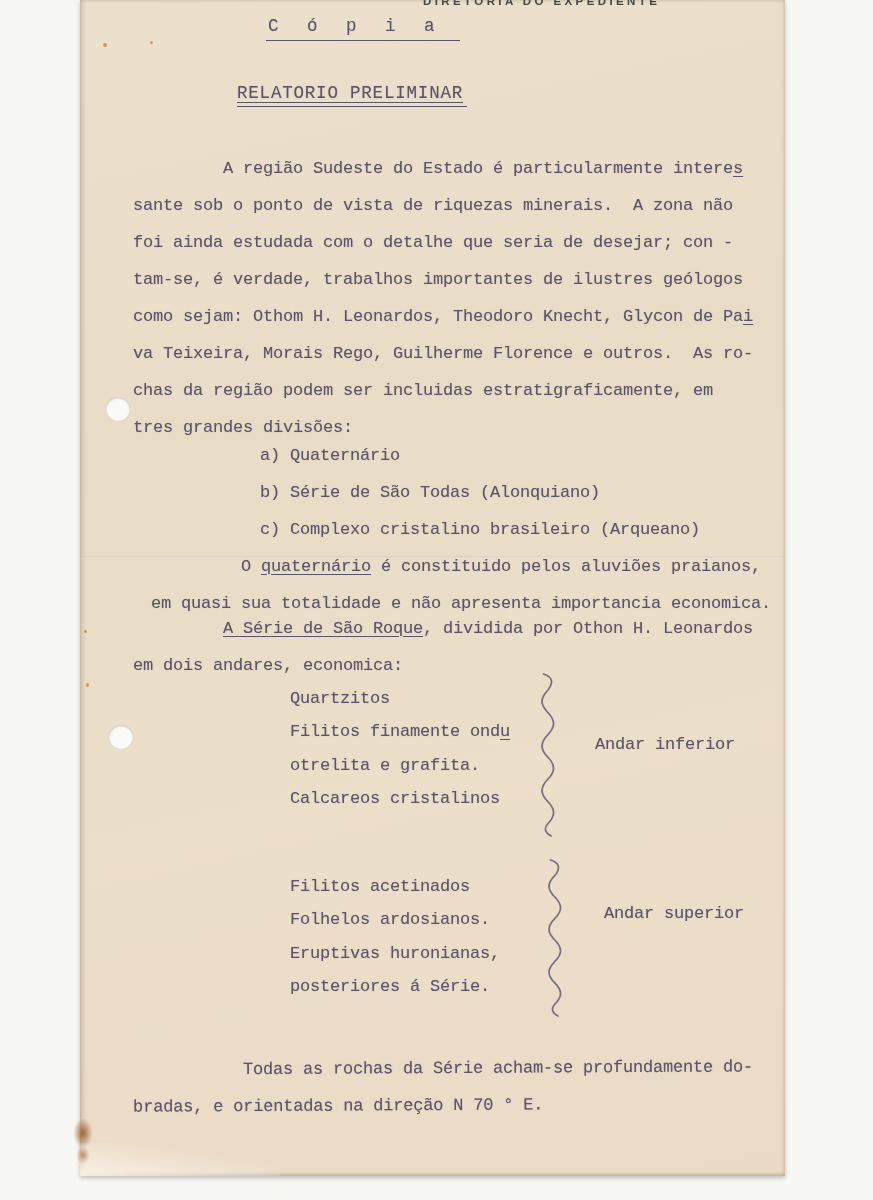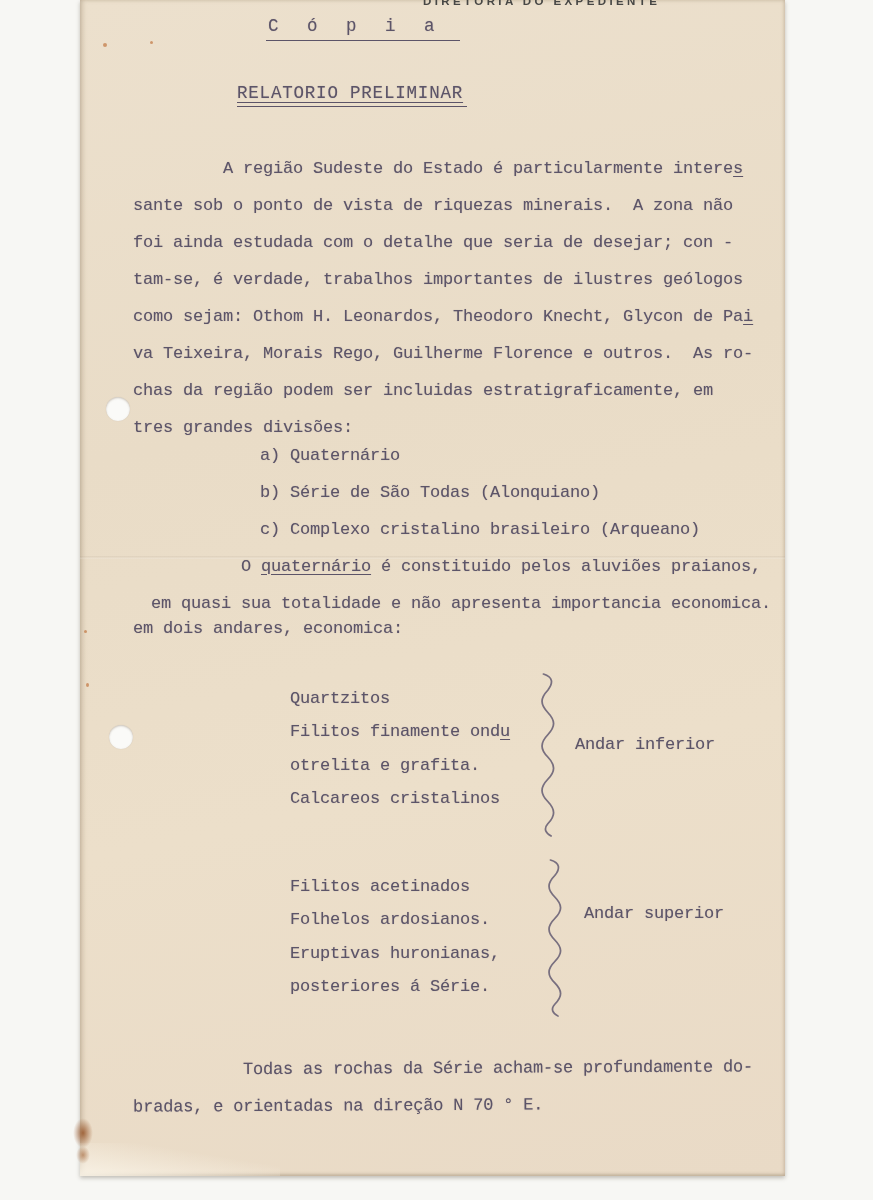--- a/index.html
+++ b/index.html
@@ -18,21 +18,21 @@
   .u{text-decoration:underline;text-underline-offset:3px;text-decoration-thickness:1.2px;}
   .letterhead{position:absolute;left:343px;top:-5px;font-family:"Liberation Sans",sans-serif;
          font-weight:bold;font-size:11.5px;letter-spacing:3.4px;color:#474745;white-space:pre;}
   .copy{position:absolute;left:186px;top:16px;font-size:17.5px;letter-spacing:9px;
         border-bottom:1.4px solid #5c5468;padding:0 16px 4px 2px;white-space:pre;}
   .title{position:absolute;left:157px;top:83px;font-size:17.5px;letter-spacing:0.8px;
          border-bottom:1.4px solid #5c5468;padding:0 4px 3px 0;white-space:pre;}
   .title .u{text-underline-offset:4px;}
   .brace{position:absolute;}
   .brace svg{display:block;}
-  .andar{position:absolute;line-height:1;white-space:pre;}
+  .andar{position:absolute;line-height:1;white-space:pre;margin-left:20px;}
   .hole{position:absolute;width:24px;height:24px;border-radius:50%;background:#fafaf8;
         box-shadow:inset 0 1px 2px rgba(120,100,80,.35), 0 0 1px rgba(120,100,80,.2);}
   .crease{position:absolute;left:0;width:705px;top:556px;height:3px;
         background:linear-gradient(rgba(120,100,78,.10),rgba(255,255,255,.18));}
   .fold{position:absolute;left:0;top:1143px;width:200px;height:33px;
         background:linear-gradient(to top right,rgba(250,244,232,.9),rgba(250,244,232,0) 65%);}
   .stain{position:absolute;border-radius:50%;}
   .stain-a{left:-7px;top:1118px;width:20px;height:30px;
         background:radial-gradient(ellipse at center,rgba(150,84,40,.85),rgba(150,84,40,0) 70%);}
   .stain-b{left:-4px;top:1146px;width:14px;height:18px;
@@ -67,20 +67,21 @@
       <div class="line">b) Série de São Todas (Alonquiano)</div>
       <div class="line">c) Complexo cristalino brasileiro (Arqueano)</div>
     </div>
 
     <div class="block tw" style="left:53px;top:548px;margin-left:18px;">
       <div class="line indent"><span>O </span><span class="u">quaternário</span><span> é constituido pelos aluviões praianos,</span></div>
       <div class="line"><span>em quasi sua totalidade e não apresenta importancia economica.</span><span class="u"></span><span></span></div>
     </div>
 
     <div class="block tw" style="left:53px;top:610px;">
+      <div class="line indent"><span></span><span class="u">A Série de São Roque</span><span>, dividida por Othon H. Leonardos</span></div>
       <div class="line"><span>em dois andares, economica:</span><span class="u"></span><span></span></div>
     </div>
 
     <div class="block tw" style="left:210px;top:682px;">
       <div class="gline"><span>Quartzitos</span><span class="u"></span><span></span></div>
       <div class="gline"><span>Filitos finamente ond</span><span class="u">u</span><span></span></div>
       <div class="gline"><span>otrelita e grafita.</span><span class="u"></span><span></span></div>
       <div class="gline"><span>Calcareos cristalinos</span><span class="u"></span><span></span></div>
     </div>
 

